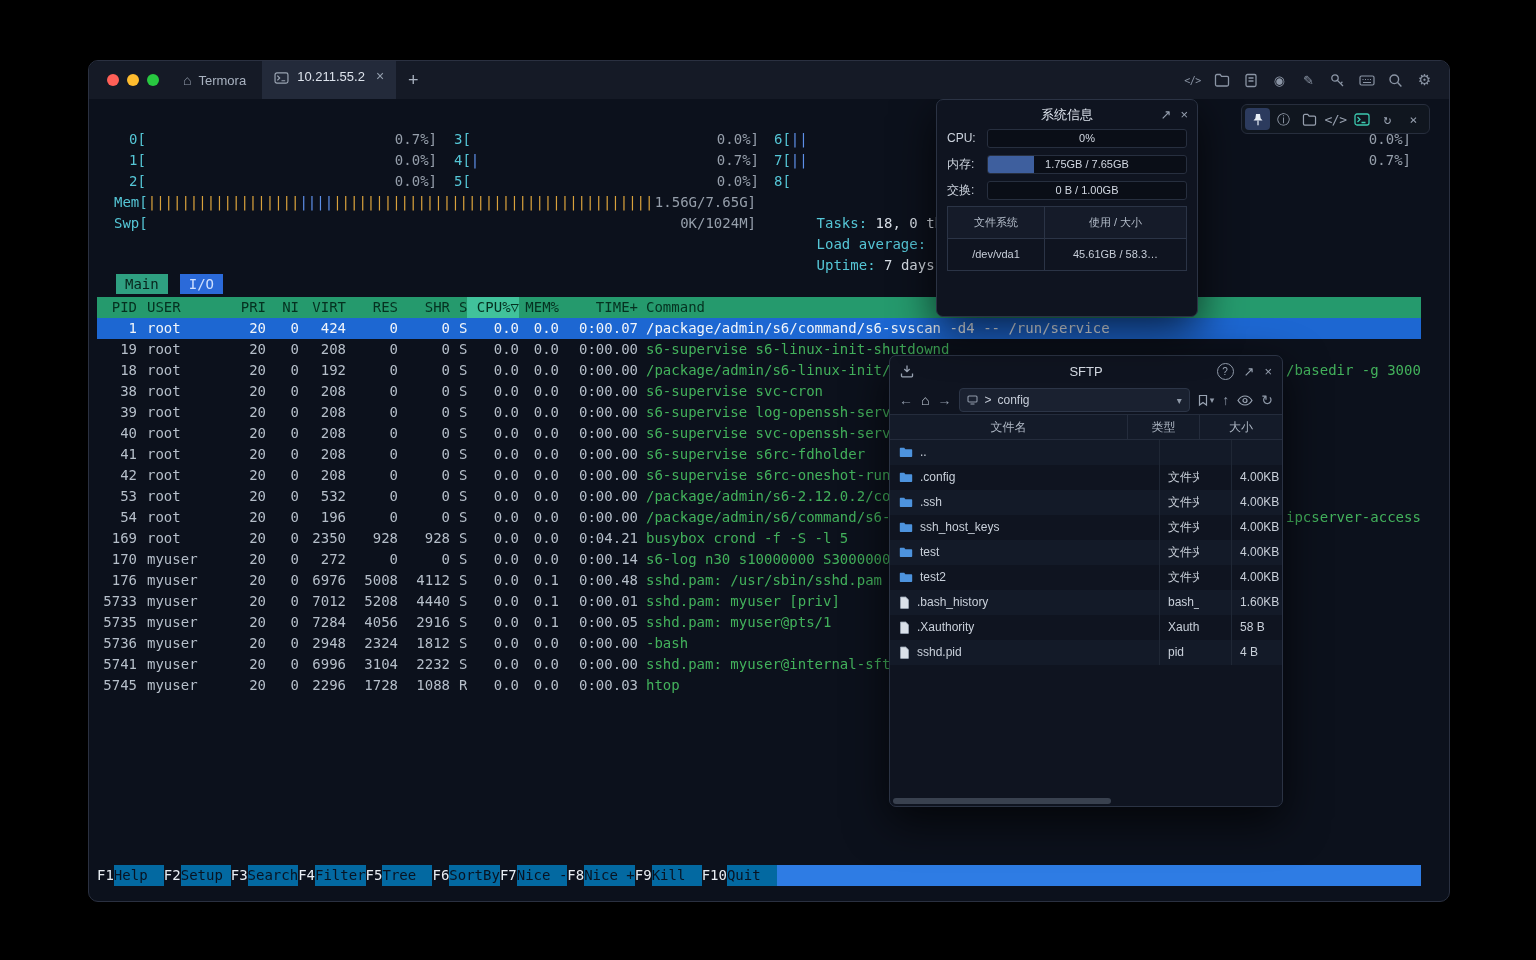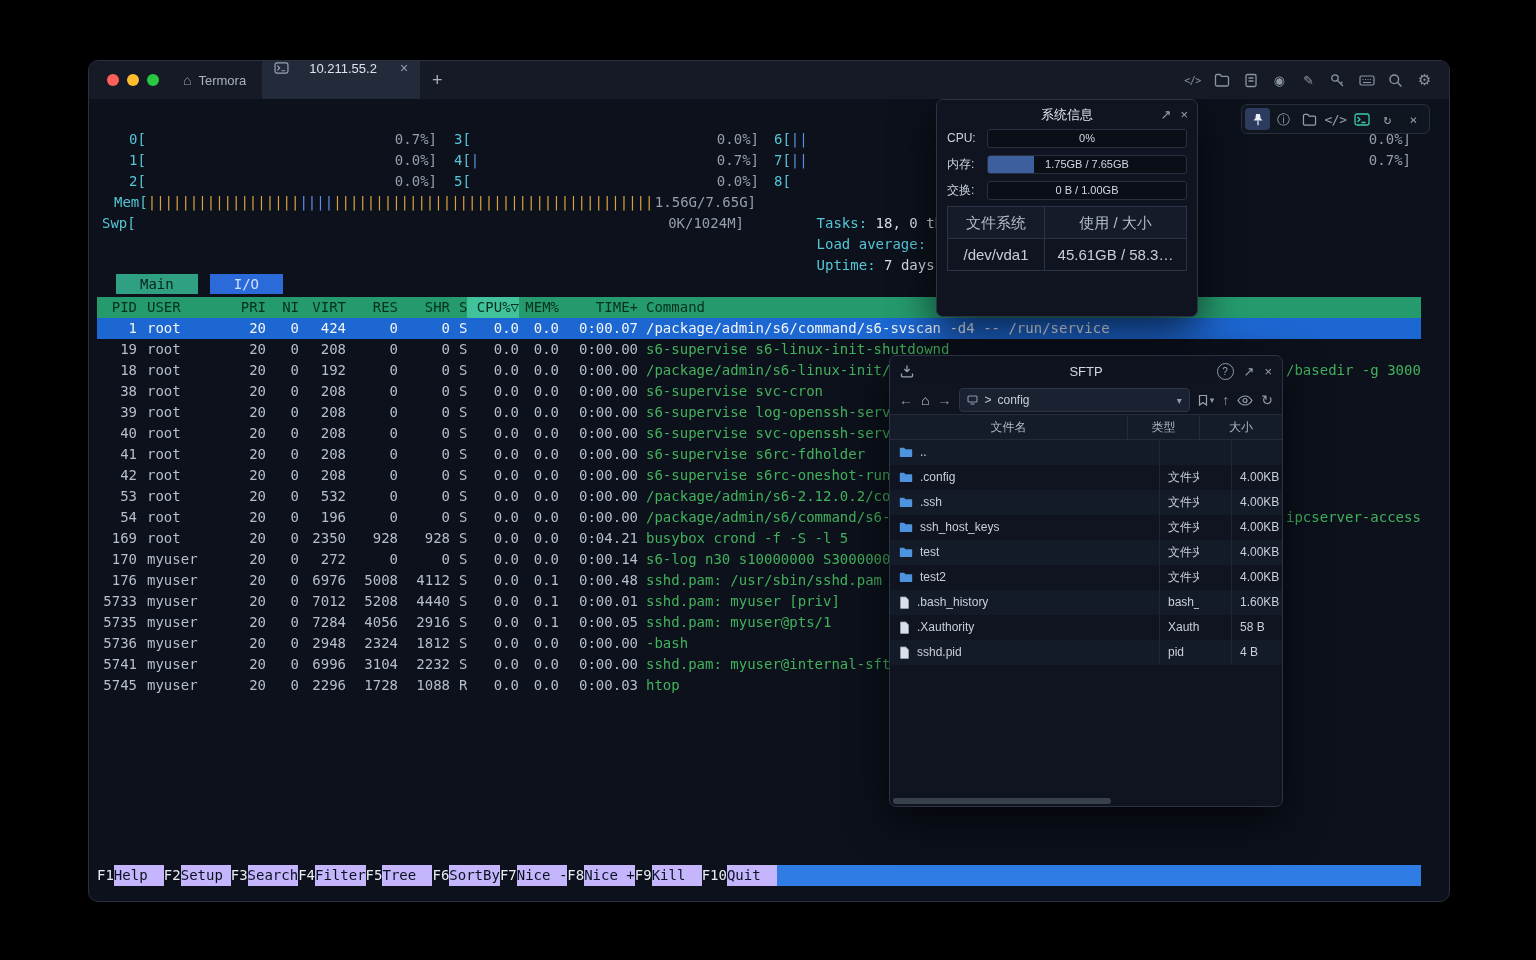--- a/index.html
+++ b/index.html
@@ -7,77 +7,77 @@
   .window{position:absolute;left:88px;top:60px;width:1360px;height:840px;background:#0c111c;
     border:1px solid #2a3040;border-radius:10px;box-shadow:0 24px 70px rgba(0,0,0,.85);overflow:hidden;}
   
   .titlebar{height:38px;background:#151a26;display:flex;align-items:center;position:relative;}
   .lights{display:flex;gap:8px;margin-left:18px;}
   .light{width:12px;height:12px;border-radius:50%;}
   .l-red{background:#ff5f57}.l-yel{background:#febc2e}.l-grn{background:#28c840}
   .home-tab{margin-left:24px;display:flex;align-items:center;gap:7px;color:#a9b2c0;font-size:13px;}
   .home-glyph{font-size:14px;color:#8f99a8}
   .active-tab{margin-left:16px;height:32px;align-self:flex-end;background:#232a3a;border-radius:8px 8px 0 0;
-    padding:15px 12px;display:flex;align-items:center;gap:20px;color:#dde3ec;font-size:13px;}
+    padding:15px 12px;display:flex;align-items:flex-end;gap:8px;color:#dde3ec;font-size:13px;}
   .tclose{color:#95a0af;font-size:14px;margin-left:3px;}
   .newtab{margin-left:12px;color:#a9b2c0;font-size:18px;line-height:18px;}
   .tb-icons{margin-left:auto;margin-right:16px;display:flex;gap:12px;align-items:center;color:#8b95a5;}
   .tb-btn{display:flex;align-items:center;justify-content:center;width:17px;height:17px;font-size:13px;color:#8b95a5;}
   .code-txt{font-family:"DejaVu Sans Mono",monospace;font-size:10px;letter-spacing:-.5px;}
   
   .term{position:absolute;left:0;top:38px;right:0;bottom:0;overflow:hidden;
     font-family:"DejaVu Sans Mono",monospace;font-size:14px;line-height:21px;color:#c3cbd6;}
   .term > div, .term > span{position:absolute;}
   .meter{display:flex;white-space:pre;}
   .mc1{left:40px;width:308px}.mc2{left:365px;width:305px}.mc3{left:685px;width:637px}
   .mr1{top:30px}.mr2{top:51px}.mr3{top:72px}
   .mlabel{color:#55c6d6;flex:none}
   .mbars{flex:1;overflow:hidden;color:#5d8fe8}
   .mval{color:#969fab;flex:none}
   .memline{left:25px;top:93px;width:642px;display:flex;white-space:pre;}
-  .swpline{left:13px;top:114px;width:642px;display:flex;white-space:pre;}
+  .swpline{left:25px;top:114px;width:642px;display:flex;white-space:pre;}
   .membars{flex:1;overflow:hidden;white-space:pre}
   .mspacer{flex:1}
   .tline{white-space:pre}
   .tl-tasks{left:677px;top:93px}.tl-load{left:677px;top:114px}.tl-up{left:677px;top:135px}
   .tlabel{color:#55c6d6}.tval{color:#d8dee6}
   .htabs{left:27px;top:175px;display:flex;gap:12px;height:20px;line-height:20px;}
-  .htab{padding:0 24px;background:#2b6ad9;color:#cfe0ff;cursor:default}
+  .htab{padding:0 9px;background:#2b6ad9;color:#cfe0ff;cursor:default}
   .htab.active{background:#2fa081;color:#08241c}
   .pgrid{display:grid;grid-template-columns:40px 98px 31px 33px 47px 52px 52px 17px 52px 40px 79px minmax(0,1fr);}
   .phead{left:8px;top:198px;width:1324px;height:21px;background:#259a6d;color:#053120;}
   .phead .pc{overflow:hidden;white-space:pre}
   .phead .hl{background:#41c29b;}
   .plist{left:8px;top:219px;width:1324px;}
   .prow{height:21px;color:#b6bfca;}
   .pc{white-space:pre;overflow:hidden;}
   .c-pid,.c-pri,.c-ni,.c-virt,.c-res,.c-shr,.c-cpu,.c-mem,.c-time{text-align:right}
   .c-user{padding-left:10px}.c-s{padding-left:9px}.c-cmd{padding-left:8px}
   .prow .c-cmd{color:#43b25c}
   .prow.sel{background:#1d67d2}
   .prow.sel .pc{color:#f1f5fa}
   .frag{color:#43b25c;white-space:pre;left:1197px;}
   .fnbar{left:8px;top:766px;width:1324px;height:21px;display:flex;}
   .fkey{color:#e8edf3;white-space:pre;flex:none}
-  .flabel{background:#c4b5fd;color:#081322;min-width:50px;white-space:pre;flex:none}
+  .flabel{background:#0369a1;color:#081322;min-width:50px;white-space:pre;flex:none}
   .fnfill{flex:1;background:#2e7ce4}
   
   .panel{position:absolute;background:#0f1420;border:1px solid #2b3344;border-radius:7px;
     box-shadow:0 14px 44px rgba(0,0,0,.7);font-family:"Liberation Sans",sans-serif;color:#cdd4de;}
   .sysinfo{left:847px;top:0;width:260px;height:216px;z-index:30;}
   .p-title{height:28px;display:flex;align-items:center;justify-content:center;position:relative;
     font-size:13px;color:#dde3ec;text-align:center;}
   .p-title-icons{position:absolute;right:9px;top:0;height:28px;display:flex;align-items:center;gap:9px;
     color:#97a1b0;font-size:13px;}
   .si-row{display:flex;align-items:center;padding:0 10px;height:20px;margin-bottom:6px;font-size:12px;}
   .si-label{width:40px;flex:none;color:#ccd3dd}
   .si-bar{flex:1;height:17px;background:#0a0e17;border:1px solid #272f3f;border-radius:3px;position:relative;overflow:hidden;}
   .si-fill{position:absolute;left:0;top:0;bottom:0;background:#3e5f9e;}
   .si-text{position:absolute;left:0;width:100%;text-align:center;font-size:11px;line-height:17px;color:#d2d8e2;}
-  .si-table{margin:4px 10px 0;border:1px solid #2b3446;font-size:15px;color:#c7ced9;}
+  .si-table{margin:4px 10px 0;border:1px solid #2b3446;font-size:11px;color:#c7ced9;}
   .si-tr{display:grid;grid-template-columns:96px 1fr;}
   .si-tr.head{background:#151b29;color:#b4bdca;border-bottom:1px solid #2b3446;}
   .si-td{padding:5px 4px;text-align:center;overflow:hidden;white-space:nowrap;}
   .si-td + .si-td{border-left:1px solid #2b3446;}
   .minibar{position:absolute;left:1152px;top:5px;height:28px;display:flex;align-items:center;gap:1px;
     background:#10161f;border:1px solid #272e3d;border-radius:6px;padding:0 3px;z-index:31;}
   .mb-btn{width:25px;height:22px;display:flex;align-items:center;justify-content:center;color:#97a0af;
     border-radius:4px;font-size:13px;}
   .mb-btn.active{background:#2c3b5e;color:#e6ecf5;}
   

